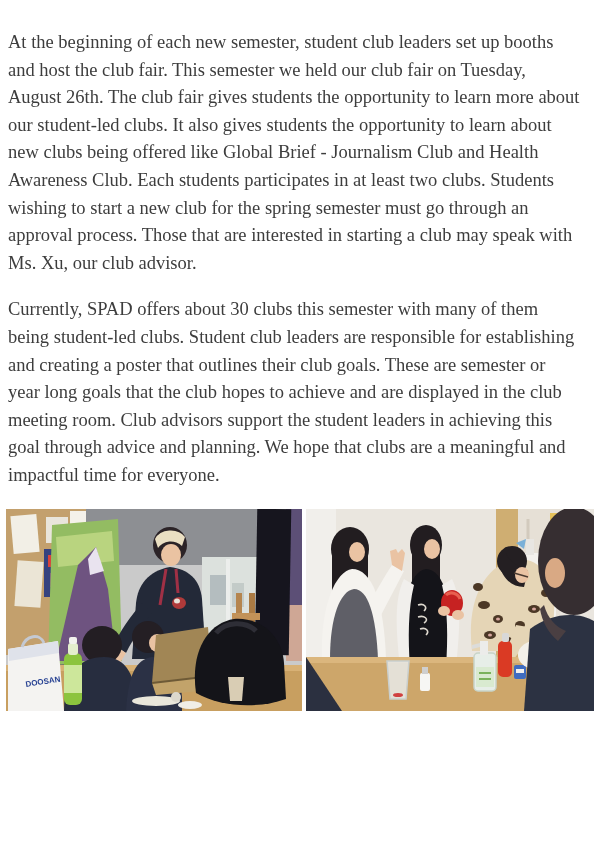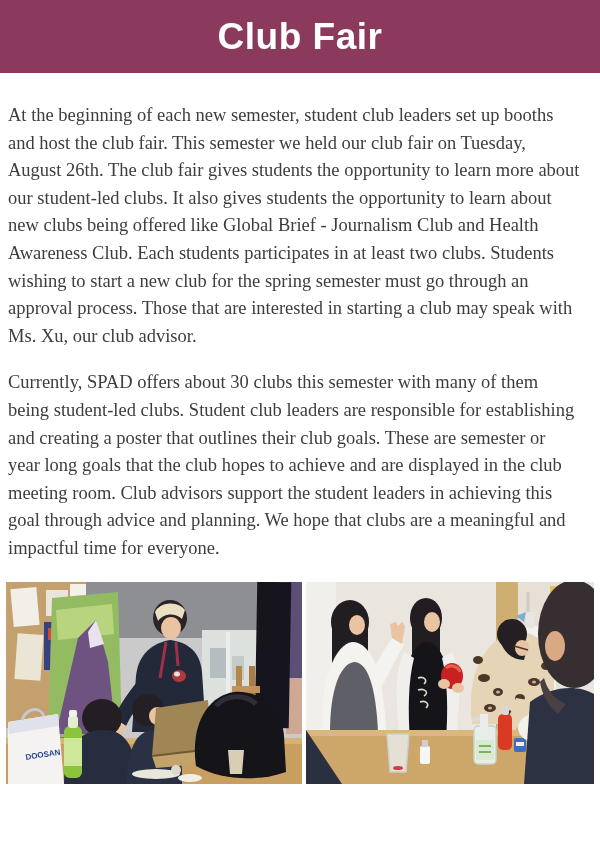--- a/index.html
+++ b/index.html
@@ -44,23 +44,20 @@
     gap: 4px;
   }
   .photos figure { margin: 0; line-height: 0; }
   .photos svg { display: block; }
 </style>
 </head>
 <body>
 
 <div class="page">
 
-  <header class="banner">
-    <h1>Club Fair</h1>
-  </header>
 
   <main class="article">
     <p>At the beginning of each new semester, student club leaders set up booths and host the club fair. This semester we held our club fair on Tuesday, August 26th. The club fair gives students the opportunity to learn more about our student-led clubs. It also gives students the opportunity to learn about new clubs being offered like Global Brief - Journalism Club and Health Awareness Club. Each students participates in at least two clubs.  Students wishing to start a new club for the spring semester must go through an approval process. Those that are interested in starting a club may speak with Ms. Xu, our club advisor.</p>
     <p>Currently, SPAD offers about 30 clubs this semester with many of them being student-led clubs. Student club leaders are responsible for establishing and creating a poster that outlines their club goals. These are semester or year long goals that the club hopes to achieve and are displayed in the club meeting room. Club advisors support the student leaders in achieving this goal through advice and planning. We hope that clubs are a meaningful and impactful time for everyone.</p>
   </main>
 
   <section class="photos">
 
     <figure>
       <svg width="296" height="202" viewBox="0 0 296 202" role="img">

